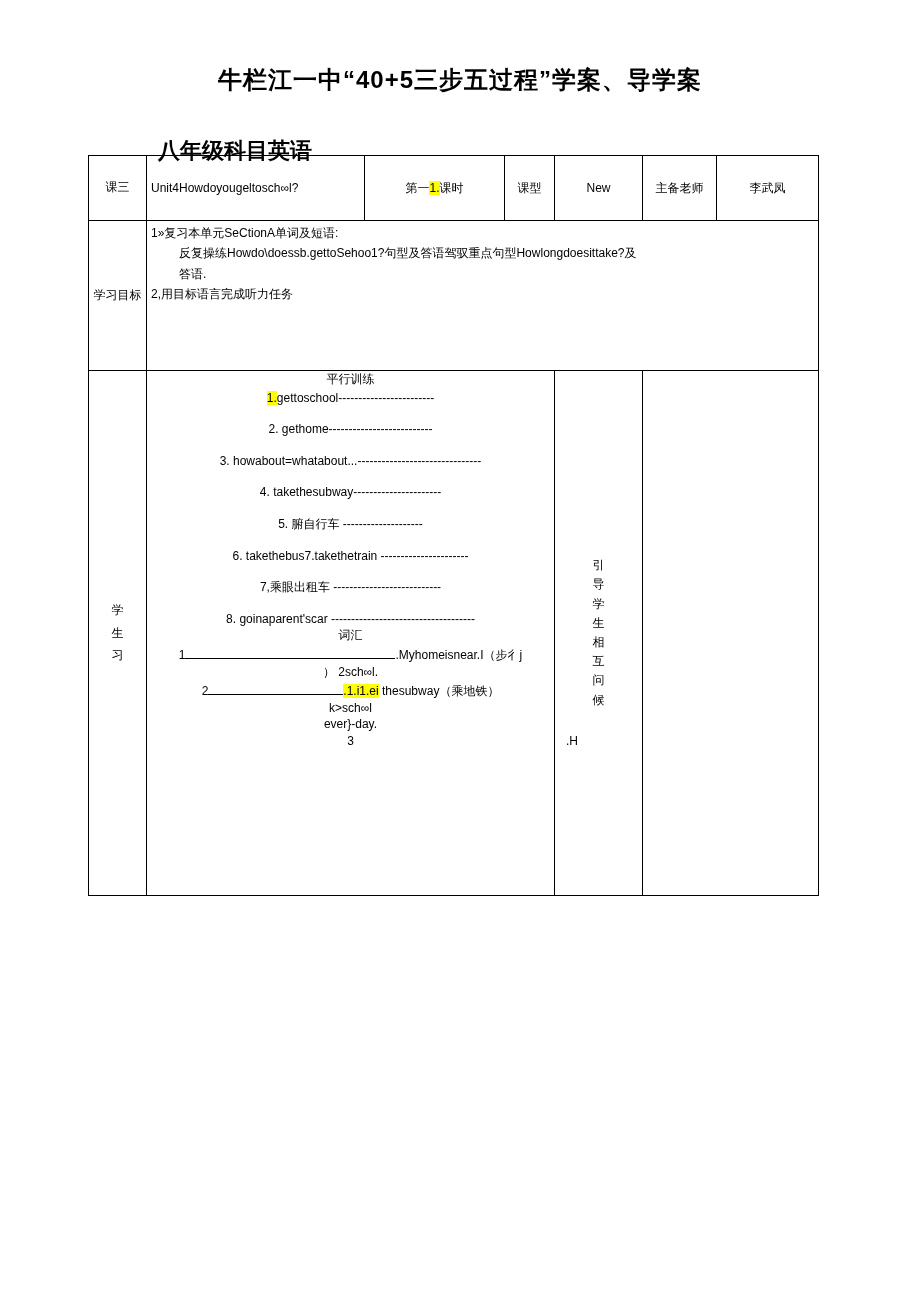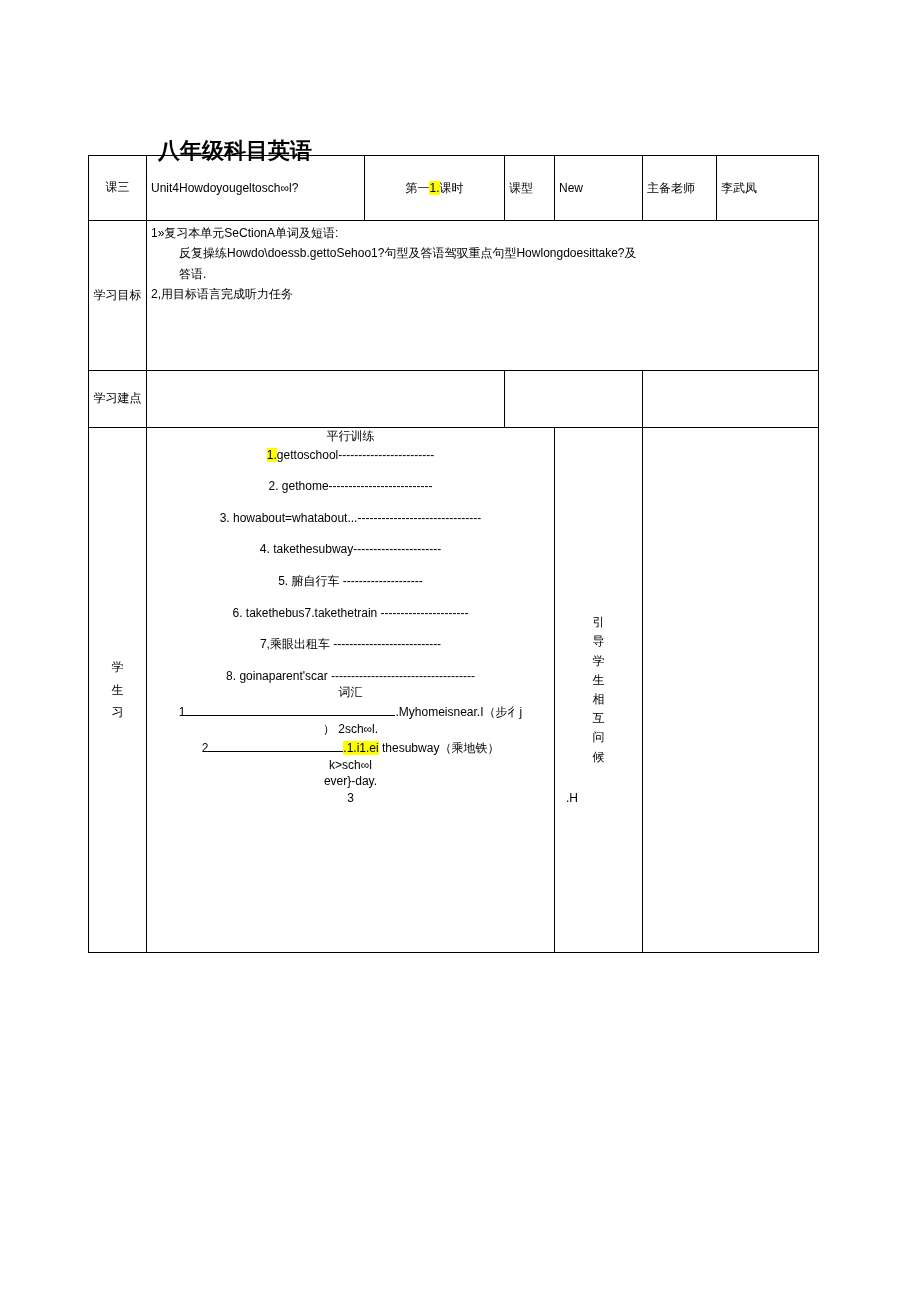--- a/index.html
+++ b/index.html
@@ -45,21 +45,21 @@
     width: 730px;
     border-collapse: collapse;
     table-layout: fixed;
   }
   table.main td {
     border: 1px solid #000000;
     vertical-align: middle;
     font-size: 12px;
     padding: 2px 4px;
   }
-  .ctr { }
+  .ctr { text-align: center; }
   .vert-label {
     text-align: center;
     font-size: 12.5px;
     line-height: 1.15;
   }
   .hl {
     background: #ffff00;
   }
   .r1-c2 {
     font-size: 12.5px;
@@ -124,20 +124,21 @@
     font-size: 13px;
     line-height: 1.6;
     vertical-align: middle;
   }
 </style>
 </head>
 <body>
 
 <div class="page">
 
+  <div class="doc-title">牛栏江一中“40+5三步五过程”学案、导学案</div>
   <div class="subtitle">八年级科目英语</div>
 
   <table class="main">
     <colgroup>
       <col style="width:58px">
       <col style="width:218px">
       <col style="width:140px">
       <col style="width:50px">
       <col style="width:88px">
       <col style="width:74px">
@@ -162,26 +163,20 @@
         <td class="vert-label" style="height:145px">学习目标</td>
         <td colspan="6" class="objectives" style="vertical-align:top">
           <div>1»复习本单元SeCtionA单词及短语:</div>
           <div class="indent">反复操练Howdo\doessb.gettoSehoo1?句型及答语驾驭重点句型Howlongdoesittake?及</div>
           <div class="indent">答语.</div>
           <div>2,用目标语言完成听力任务</div>
         </td>
       </tr>
 
 
-      <tr>
-        <td class="vert-label" style="height:52px">学习建点</td>
-        <td colspan="2"></td>
-        <td colspan="2"></td>
-        <td colspan="2"></td>
-      </tr>
 
 
       <tr>
         <td class="stu-vert" style="height:520px">
           <span style="display:inline-block;width:14px;">学生习</span>
         </td>
         <td colspan="3" class="body-list" style="vertical-align:top">
           <div class="li first">平行训练</div>
           <div class="li"><span class="hl">1.</span><span>gettoschool------------------------</span></div>
           <div class="li"><span>2.</span><span> gethome--------------------------</span></div>

